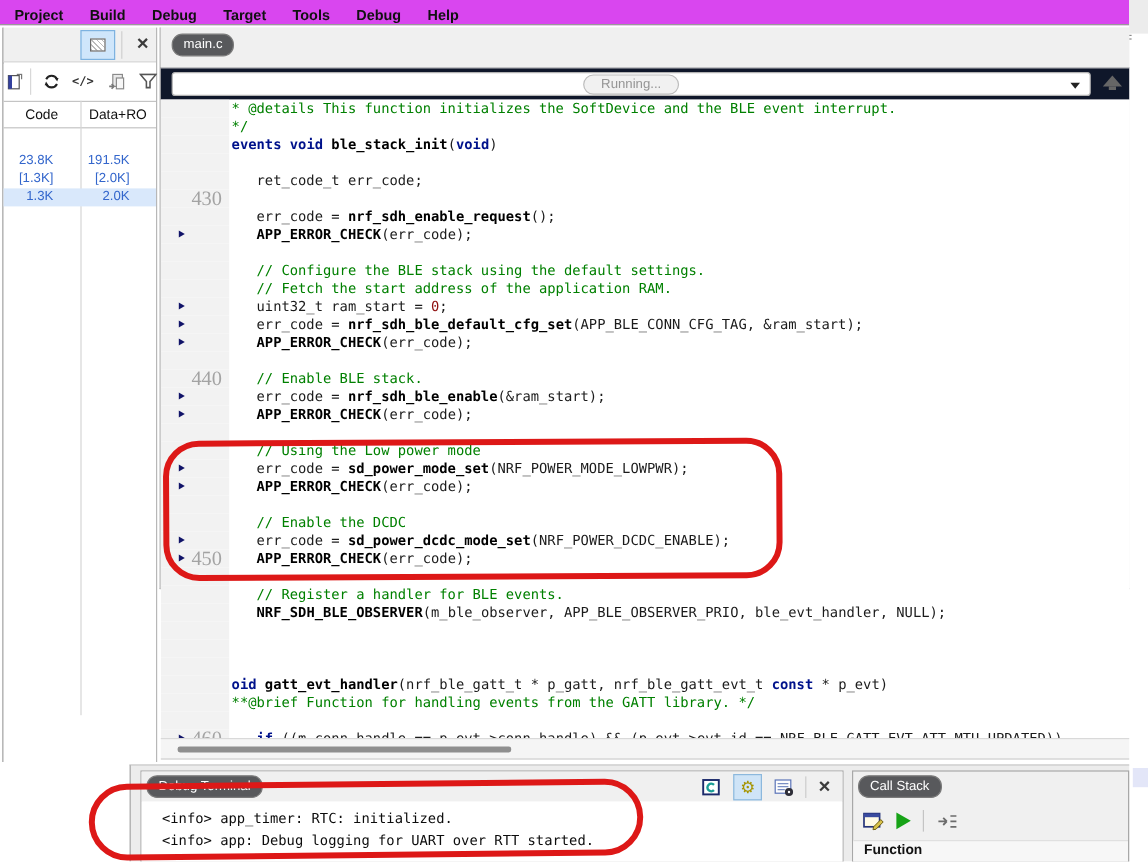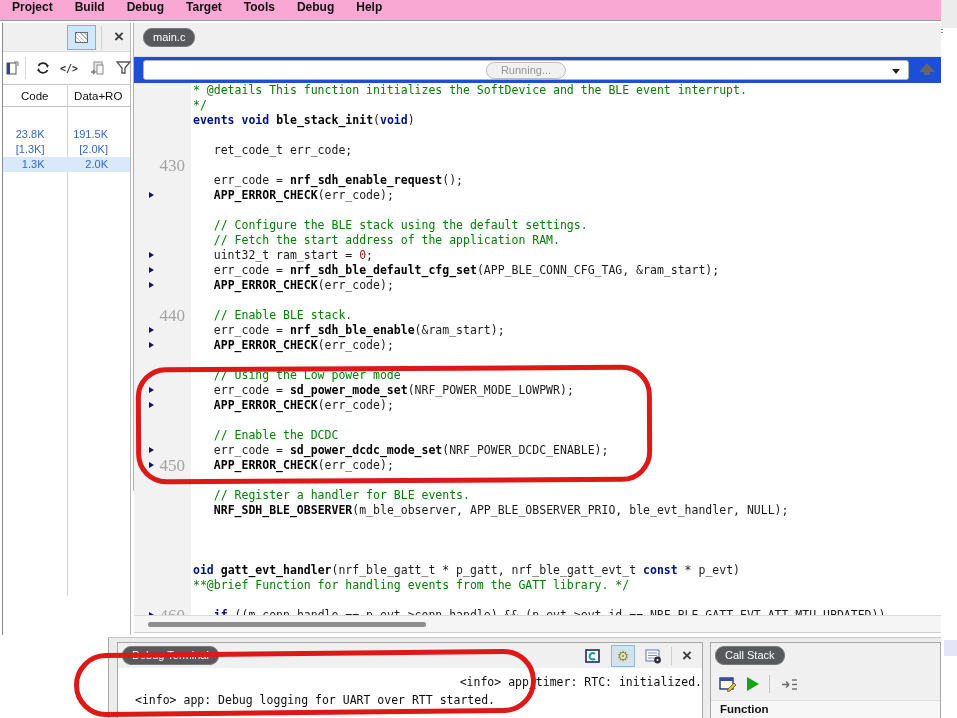--- a/index.html
+++ b/index.html
@@ -1,22 +1,22 @@
 <!DOCTYPE html>
 <html><head>
 <meta charset="utf-8">
 <style>
   * { margin:0; padding:0; box-sizing:border-box; }
   html,body { width:957px; height:718px; background:#fff; }
   body { font-family:"Liberation Sans", sans-serif; position:relative; overflow:hidden; }
   .screen { position:absolute; inset:0; width:957px; height:718px; background:#fff; }
 
   
-  .menubar { position:absolute; left:0; top:0; width:941px; height:21px; background:#f9a8d4;
-             border-bottom:1px solid #9a9a9a; display:flex; align-items:flex-start; padding-left:12px; }
+  .menubar { position:absolute; left:0; top:0; width:941px; height:21px; background:#d946ef;
+             border-bottom:1px solid #9a9a9a; display:flex; align-items:flex-end; padding-left:12px; }
   .menu-item { font-size:12px; font-weight:600; color:#111; padding:0 12px 0 0; margin-right:10px; cursor:default; }
   .tr-block { position:absolute; left:941px; top:0; width:16px; height:28px; background:#ececec; }
   .dbl-line { position:absolute; left:875px; top:29px; width:68px; height:4px;
               border-top:1px solid #8a8a8a; border-bottom:1px solid #8a8a8a; }
 
   
   .left-panel { position:absolute; left:2px; top:23px; width:129px; height:612px; background:#fff;
                 border-left:1px solid #8a8a8a; border-right:1px solid #b7b7b7; }
   .lp-titlebar { position:absolute; left:0; top:0; width:100%; height:29px; background:#f0f0f0;
                  border-bottom:1px solid #d9d9d9; }
@@ -45,21 +45,21 @@
   .lp-row.hl { background:#d9e8fb; }
   .lp-cell { width:64px; text-align:right; padding-right:22px; font-size:11px; color:#3366cc; line-height:15px; }
 
   
   .editor { position:absolute; left:133px; top:23px; width:808px; height:468px; background:#f0f0f0;
             border-left:1px solid #b0b0b0; border-bottom:1px solid #b5b5b5; }
   .tabbar { position:absolute; left:0; top:0; width:100%; height:33px; background:#f0f0f0; }
   .tab-pill { display:inline-block; background:#58595c; color:#fff; font-size:11px; line-height:17px;
               padding:0 9px; border-radius:9px; border:1px solid #7a7a7a; }
   .tab-main { position:absolute; left:9px; top:5px; }
-  .combo-row { position:absolute; left:0; top:33px; width:100%; height:27px; background:#1d4ed8; border-top:1px solid #e3e3e3; }
+  .combo-row { position:absolute; left:0; top:33px; width:100%; height:27px; background:#0f172a; border-top:1px solid #e3e3e3; }
   .combo { position:absolute; left:9px; top:3px; width:766px; height:20px; background:#fff;
            border:1px solid #b3b3b3; border-radius:3px; }
   .running-pill { position:absolute; left:50%; top:1px; transform:translateX(-50%); background:#f1f1f1;
                   border:1px solid #bdbdbd; border-radius:9px; color:#959595; font-size:11px;
                   line-height:15px; padding:0 14px; }
   .combo-caret { position:absolute; right:8px; top:8px; width:0; height:0;
                  border-left:4px solid transparent; border-right:4px solid transparent; border-top:5px solid #222; }
   .uparrow { position:absolute; left:783px; top:4px; width:20px; height:18px; }
   .uparrow .tri { position:absolute; left:2px; top:2px; width:0; height:0;
                   border-left:8px solid transparent; border-right:8px solid transparent; border-bottom:9px solid #666; }
@@ -95,21 +95,21 @@
   .dt-tab { position:absolute; left:4px; top:3px; }
   .dt-icons { position:absolute; right:6px; top:1px; height:24px; display:flex; align-items:center; gap:6px; }
   .dticon-box { width:24px; height:22px; display:flex; align-items:center; justify-content:center; }
   .dticon-box.active { background:#cfe4f7; border:1px solid #8cb8dd; }
   .gear-glyph { font-size:14px; color:#a69400; line-height:14px; }
   .dt-close { font-size:17px; font-weight:700; color:#3c3c3c; padding:0 4px; }
   .dt-sep { width:1px; height:18px; background:#cccccc; }
   .dt-content { position:absolute; left:0; top:25px; width:100%; height:52px; background:#fff; }
   .term-line { font-family:"DejaVu Sans Mono",monospace; font-size:11.5px; line-height:18px;
                color:#0c0c0c; white-space:pre; padding-left:17px; }
-  .dt-content .term-line:first-child { margin-top:5px;text-align:right; }
+  .dt-content .term-line:first-child { margin-top:5px; }
 
   .cs-panel { position:absolute; left:601px; top:4px; width:231px; height:77px; background:#f0f0f0;
               border:1px solid #a8a8a8; }
   .cs-tab { position:absolute; left:4px; top:3px; }
   .cs-toolbar { position:absolute; left:8px; top:30px; height:22px; display:flex; align-items:center; gap:10px; }
   .cs-sep { width:1px; height:18px; background:#c4c4c4; }
   .play-tri { width:0; height:0; border-top:7px solid transparent; border-bottom:7px solid transparent;
               border-left:12px solid #17a317; }
   .cs-funcrow { position:absolute; left:0; bottom:0; width:100%; height:18px; background:#f7f7f7;
                 border-top:1px solid #e0e0e0; }

